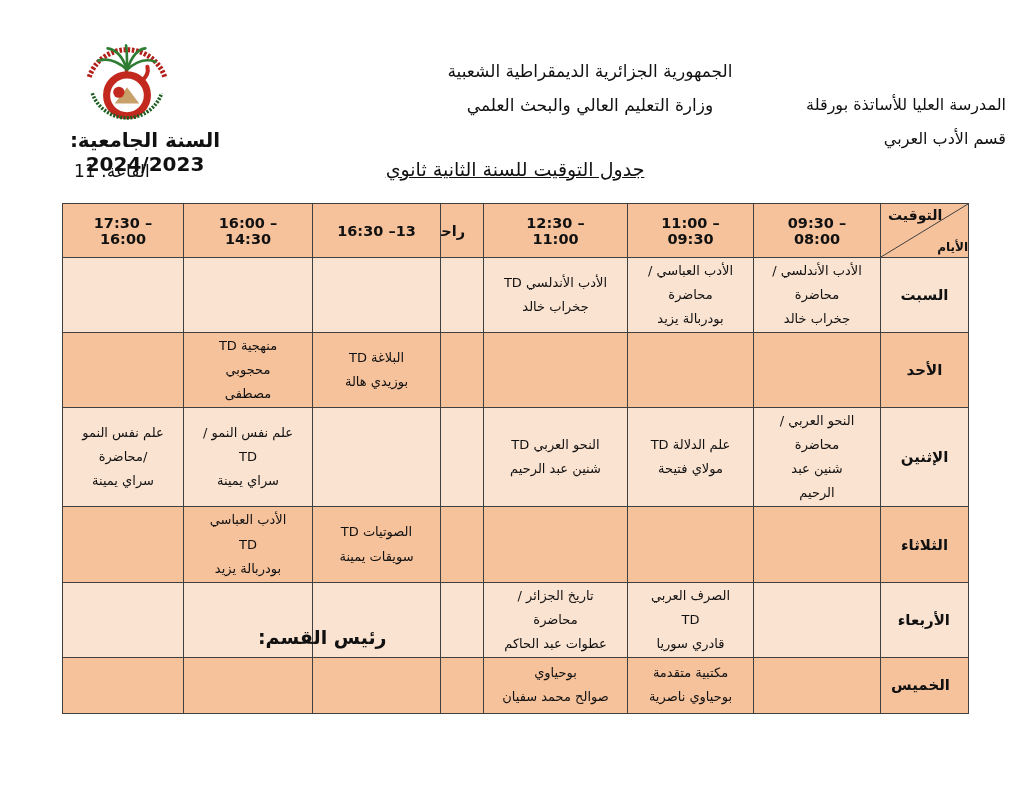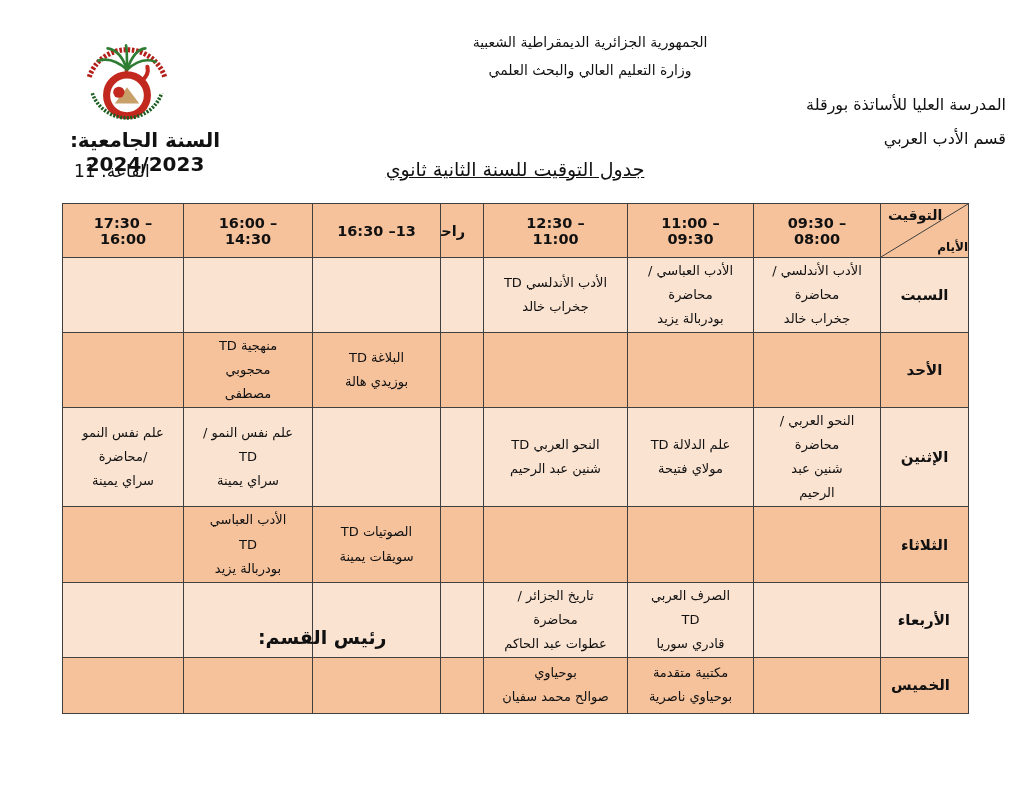--- a/index.html
+++ b/index.html
@@ -12,22 +12,22 @@
   html,body{margin:0;padding:0;background:#e8e8e8;}
   .page{
     position:relative;width:1024px;height:791px;margin:0 auto;
     background:#ffffff;color:var(--ink);
     font-family:"DejaVu Sans",sans-serif;
     overflow:hidden;
   }
   
   .logo{position:absolute;left:76px;top:36px;width:102px;height:88px;}
   .center-header{
-    position:absolute;left:360px;top:28px;width:460px;
-    text-align:center;font-size:14px;line-height:2.0;direction:rtl;
+    position:absolute;left:360px;top:54px;width:460px;
+    text-align:center;font-size:17px;line-height:2.0;direction:rtl;
   }
   .right-header{
     position:absolute;right:18px;top:88px;width:300px;
     text-align:right;font-size:16px;line-height:2.1;direction:rtl;
   }
   .year-line{
     position:absolute;left:35px;top:128px;width:220px;
     direction:rtl;text-align:center;font-size:20px;font-weight:bold;
   }
   

